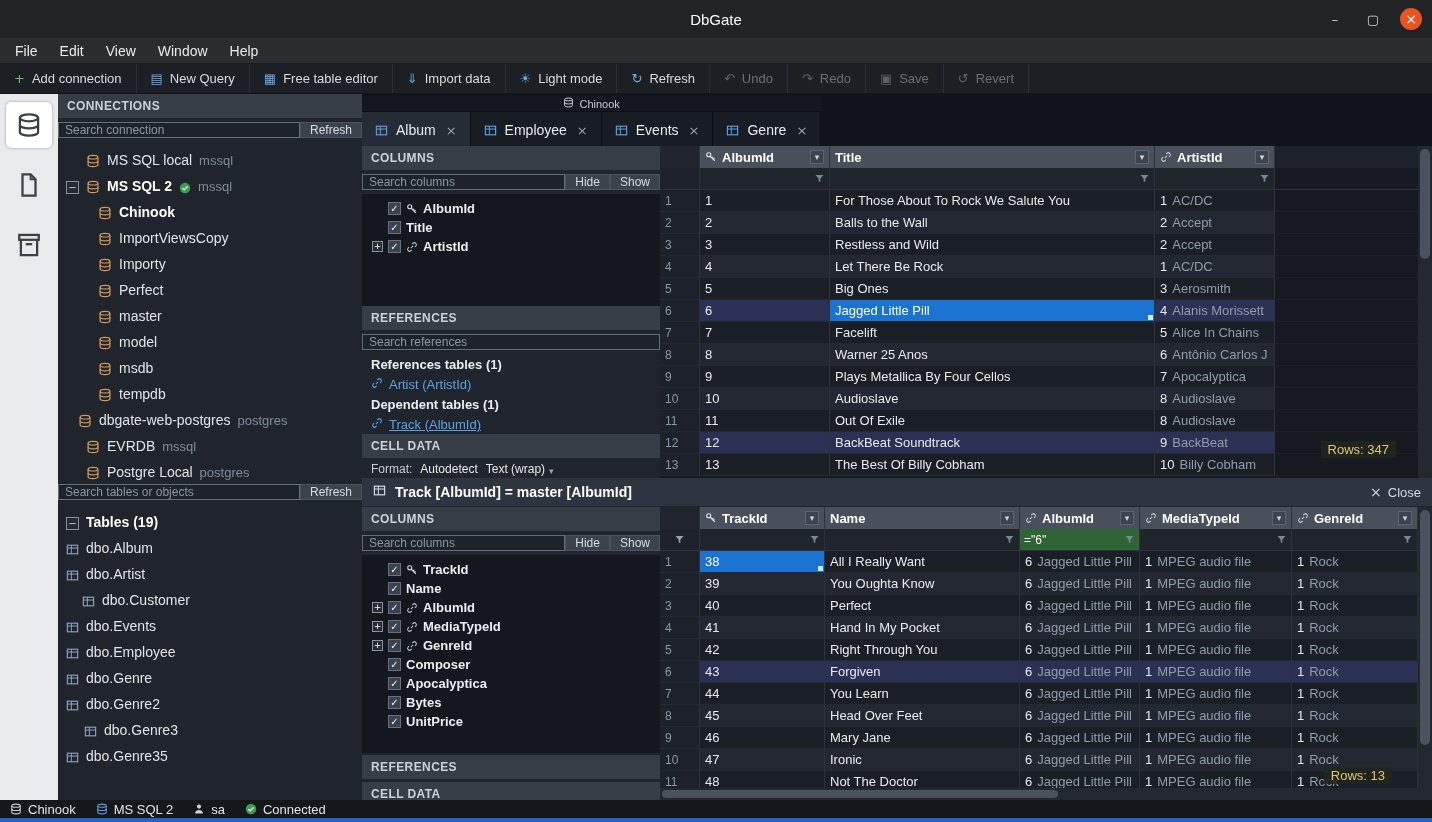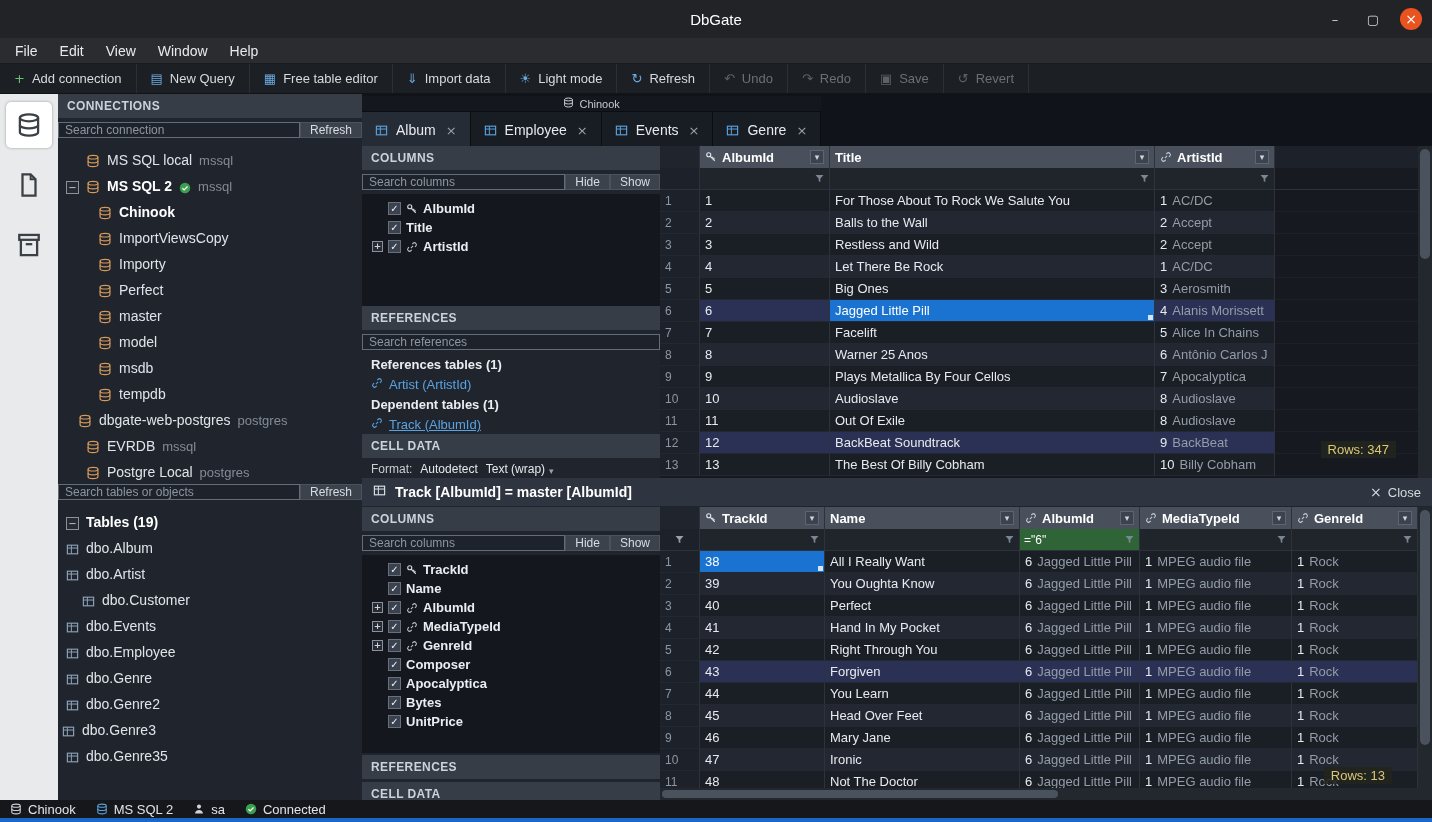--- a/index.html
+++ b/index.html
@@ -446,21 +446,21 @@
         <div class="tree-item" style="padding-left:8px">
           <span class="icon">
             <svg width="13" height="13" viewBox="0 0 16 16">
               <rect x="1.7" y="2.7" width="12.6" height="10.6" fill="none" stroke="#8ea3bb" stroke-width="1.4"></rect>
               <line x1="1.7" y1="6.2" x2="14.3" y2="6.2" stroke="#8ea3bb" stroke-width="1.2"></line>
               <line x1="6.6" y1="2.7" x2="6.6" y2="13.3" stroke="#8ea3bb" stroke-width="1.2"></line>
             </svg>
           </span>
           <span class="ti-label">dbo.Genre2</span>
         </div>
-        <div class="tree-item" style="padding-left:4px">
+        <div class="tree-item" style="padding-left:26px">
           <span class="icon">
             <svg width="13" height="13" viewBox="0 0 16 16">
               <rect x="1.7" y="2.7" width="12.6" height="10.6" fill="none" stroke="#8ea3bb" stroke-width="1.4"></rect>
               <line x1="1.7" y1="6.2" x2="14.3" y2="6.2" stroke="#8ea3bb" stroke-width="1.2"></line>
               <line x1="6.6" y1="2.7" x2="6.6" y2="13.3" stroke="#8ea3bb" stroke-width="1.2"></line>
             </svg>
           </span>
           <span class="ti-label">dbo.Genre3</span>
         </div>
         <div class="tree-item" style="padding-left:8px">

